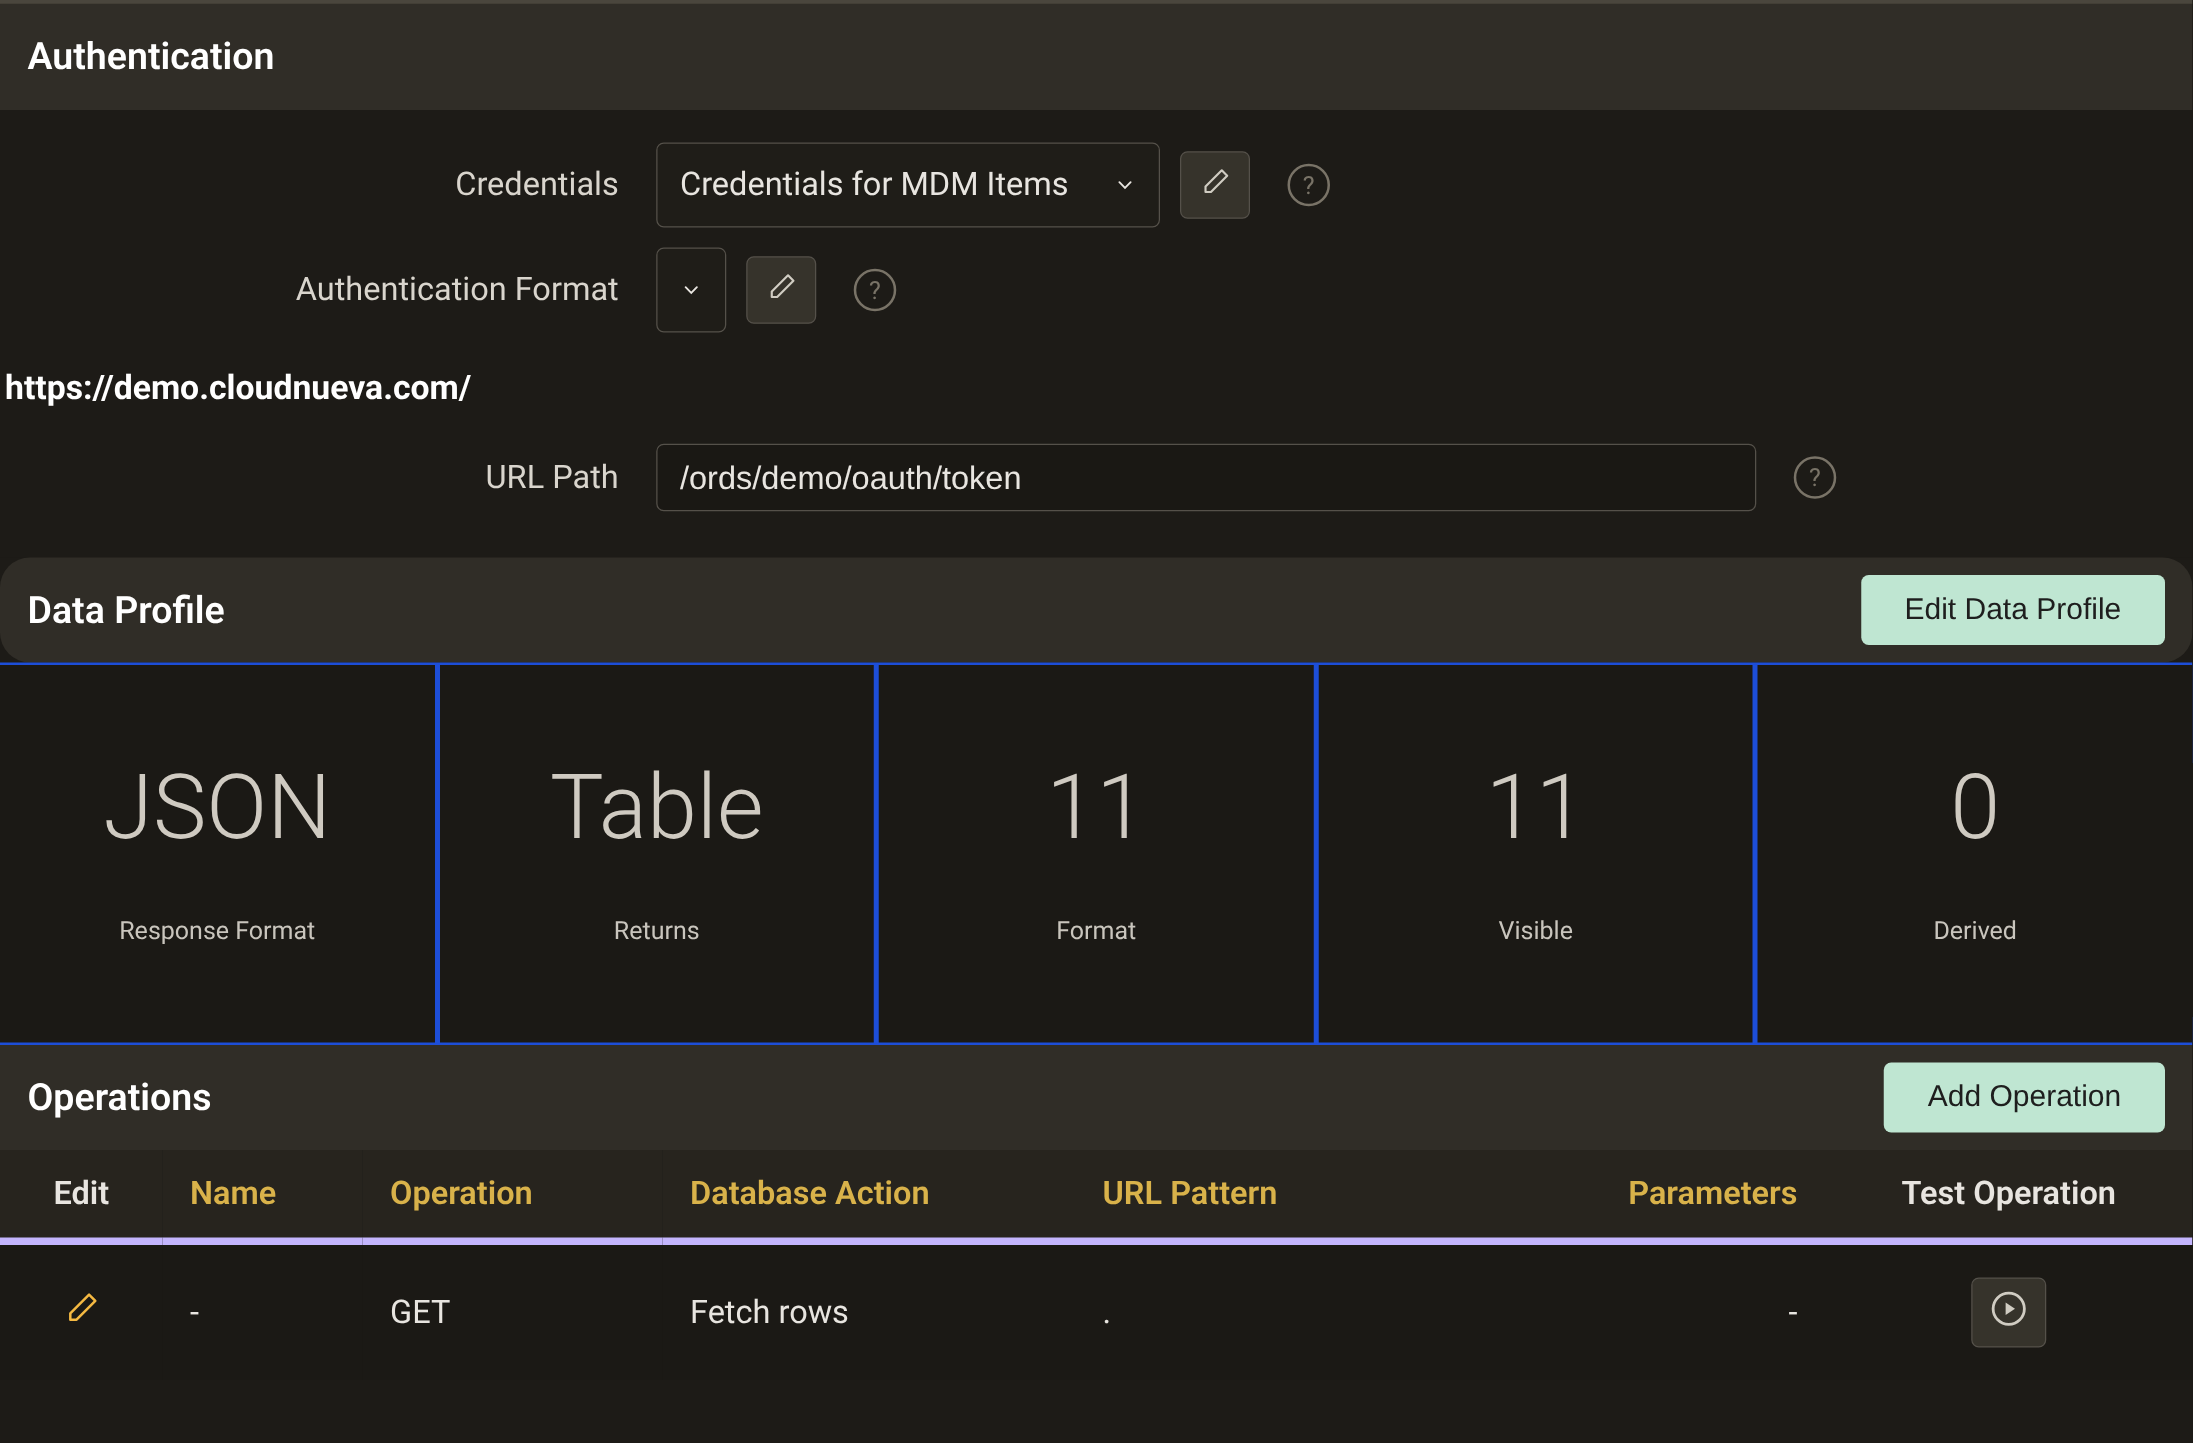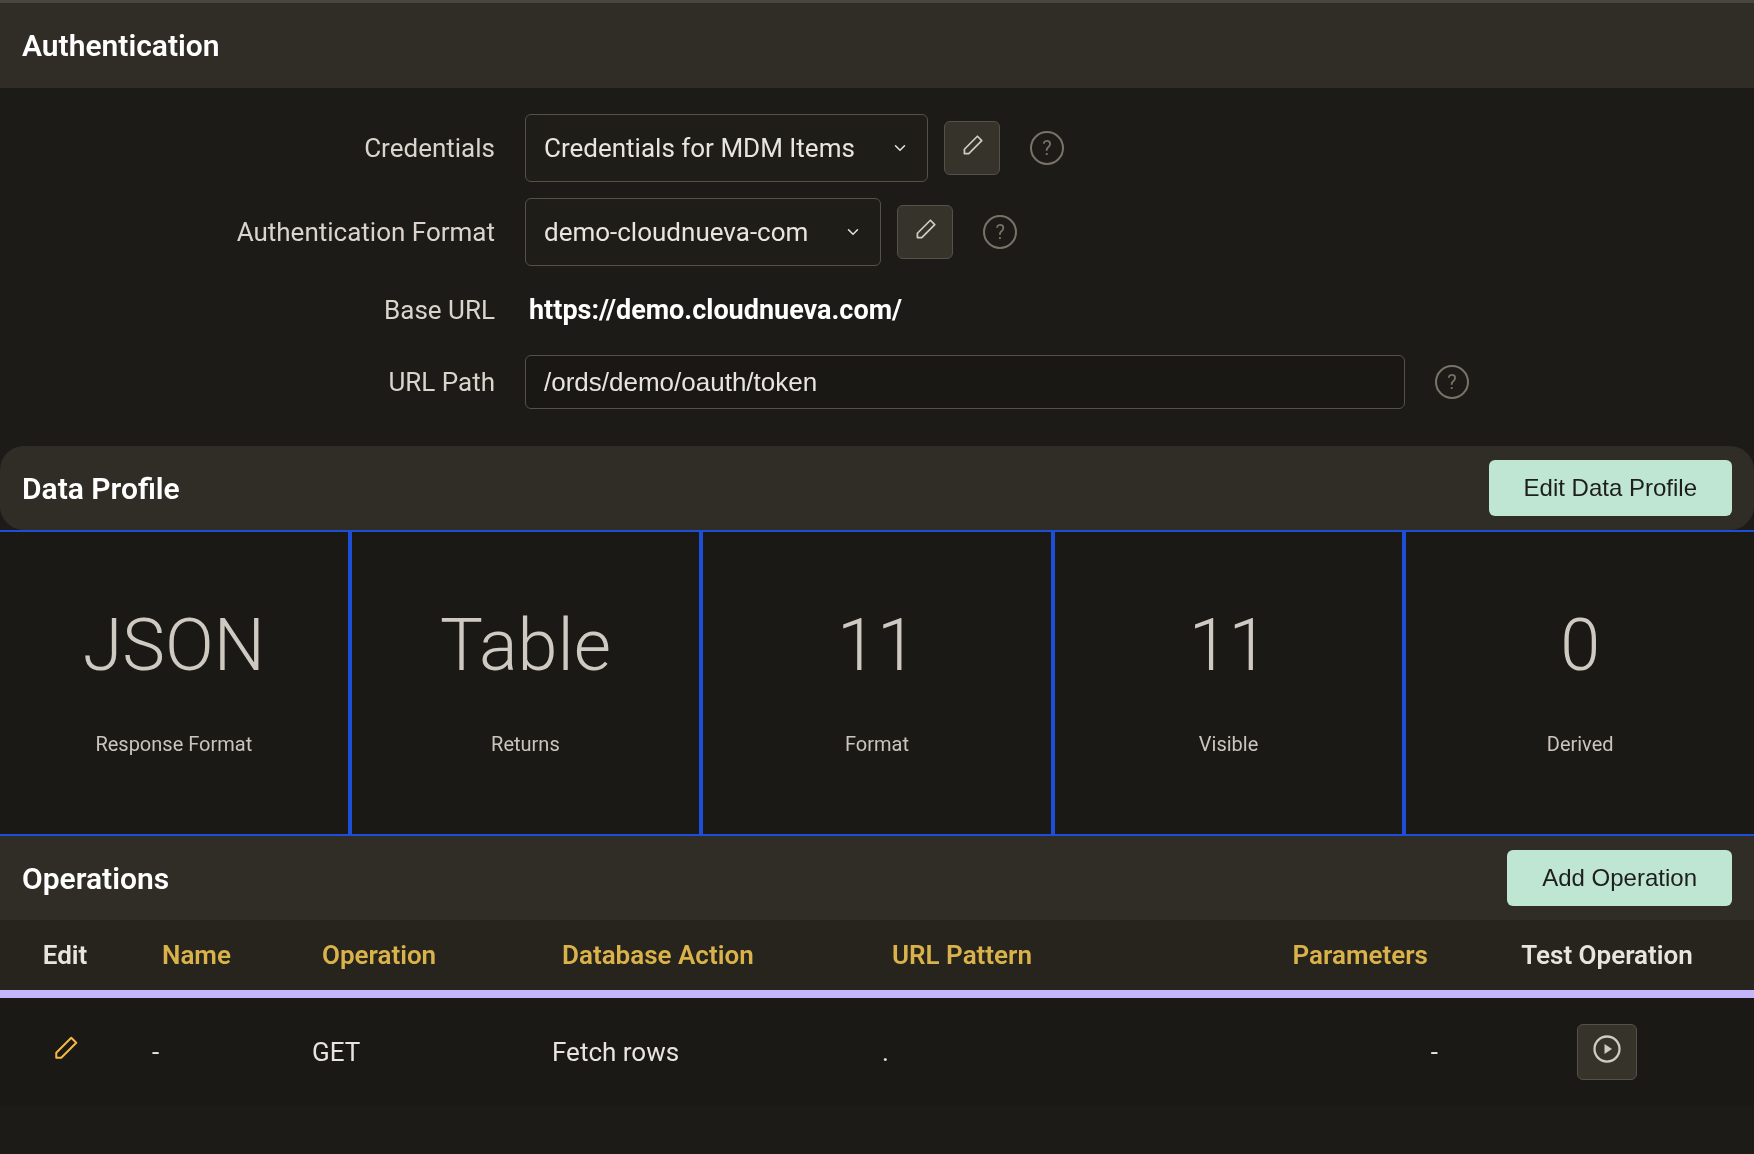--- a/index.html
+++ b/index.html
@@ -184,22 +184,22 @@
   .ops-table {
     width: 100%;
     border-collapse: collapse;
     font-size: 26px;
   }
   .ops-table thead th {
     background: #27241e;
     color: var(--accent-gold);
     font-weight: 600;
     text-align: left;
-    padding: 20px 32px;
-    border-bottom: 8px solid #c4b5fd;
+    padding: 20px 22px;
+    border-bottom: 6px solid #c4b5fd;
   }
   .ops-table thead th.first { color: var(--fg-primary); text-align: center; }
   .ops-table thead th.last  { color: var(--fg-primary); text-align: center; }
   .ops-table thead th.right { text-align: right; }
   .ops-table tbody td {
     background: var(--bg-card);
     color: var(--fg-primary);
     padding: 26px 22px;
     border-top: 2px solid #0f0e0b;
   }
@@ -256,40 +256,38 @@
         </span>
       </div>
       <div class="help-ring">?</div>
     </div>
   </div>
 
   <div class="form-row">
     <div class="form-label">Authentication Format</div>
     <div class="form-field">
       <div class="select-wrap">
-        <div class="select-text">demo-cloudnueva-com</div>
         <div class="select-caret">
           <svg viewBox="0 0 24 24" fill="none" stroke="currentColor" stroke-width="2" stroke-linecap="round">
               <polyline points="6 9 12 15 18 9"></polyline>
             </svg>
         </div>
       </div>
       <div class="icon-btn">
         <span>
           <svg viewBox="0 0 24 24" fill="none" stroke="#d0ccc2" stroke-width="1.6" stroke-linecap="round" stroke-linejoin="round">
               <path d="M17 3l4 4-12 12H5v-4L17 3z"></path>
             </svg>
         </span>
       </div>
       <div class="help-ring">?</div>
     </div>
   </div>
 
   <div class="form-row">
-    <div class="form-label">Base URL</div>
     <div class="form-field">
       <div class="static-value">https://demo.cloudnueva.com/</div>
     </div>
   </div>
 
   <div class="form-row">
     <div class="form-label">URL Path</div>
     <div class="form-field">
       <input class="text-input" type="text" value="/ords/demo/oauth/token" style="">
       <div class="help-ring">?</div>

